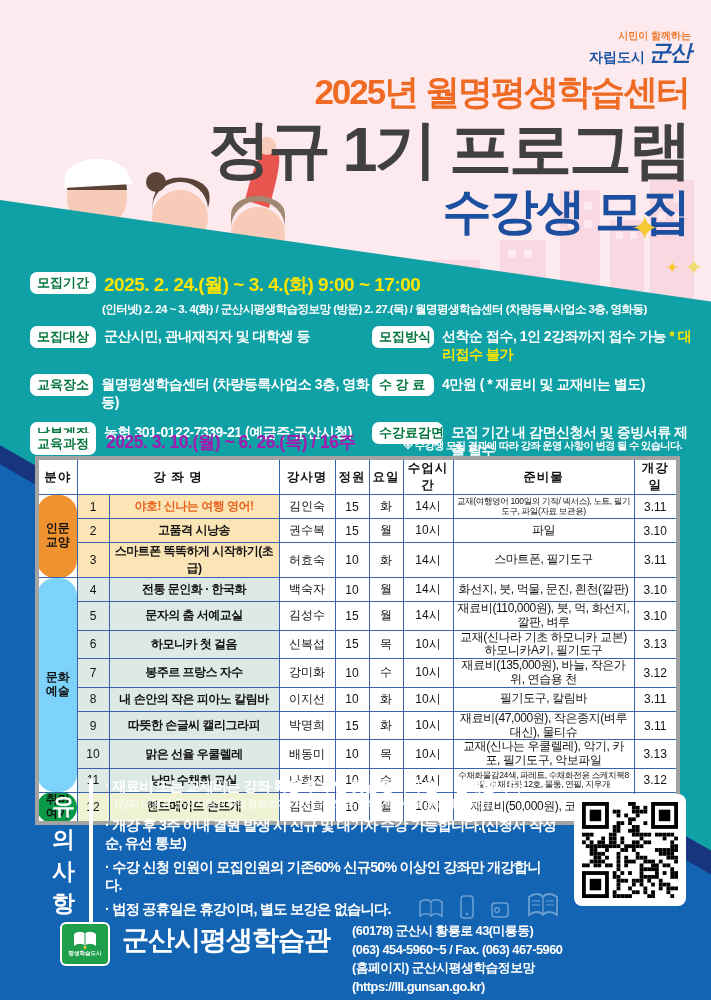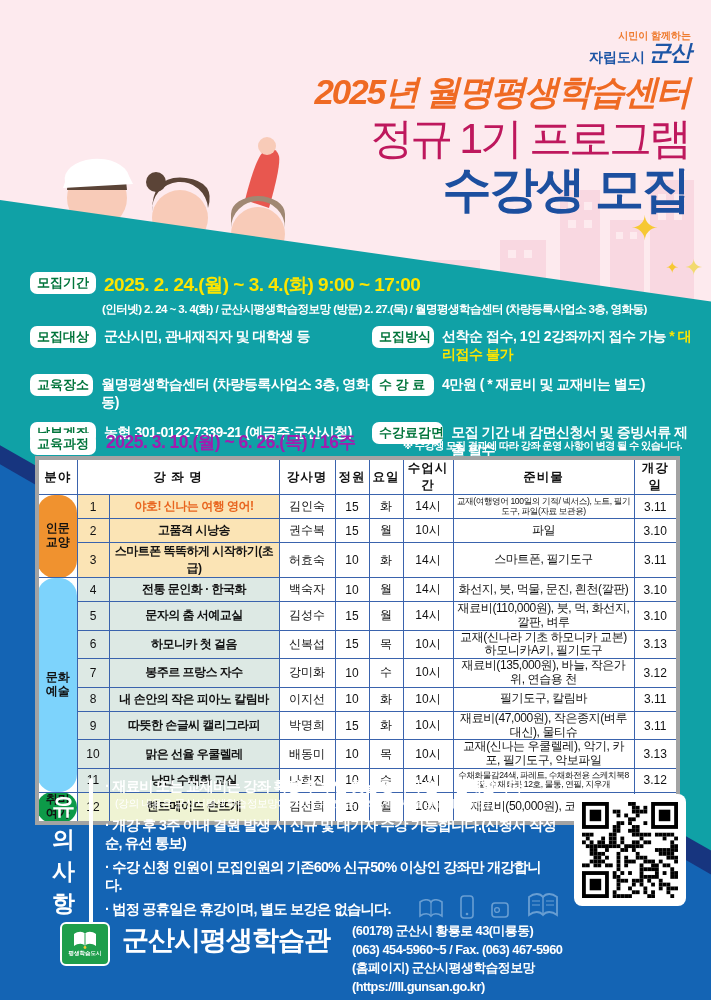--- a/index.html
+++ b/index.html
@@ -16,22 +16,22 @@
   .blue-zone{position:absolute;left:0;top:430px;width:711px;height:570px;background:#1464b4;
     clip-path:polygon(0 6%,100% 78%,100% 100%,0 100%);z-index:3;}
 
   
   .brand{position:absolute;top:30px;right:20px;z-index:4;text-align:right;line-height:1.1;}
   .brand .tag{color:#ef7c30;font-size:10px;font-weight:bold;display:block;}
   .brand .row{display:flex;align-items:flex-end;gap:4px;justify-content:flex-end;}
   .brand .city-type{color:#1c55a5;font-size:14px;font-weight:bold;}
   .brand .city{color:#1c55a5;font-size:22px;font-weight:900;font-style:italic;letter-spacing:-1px;}
   .titles{position:absolute;top:70px;right:22px;z-index:4;text-align:right;}
-  .t1{color:#ef6a23;font-size:35px;font-weight:900;letter-spacing:-2px;line-height:1.25;font-style:italic;}
-  .t2{color:#be185d;font-size:43px;font-weight:400;letter-spacing:-3px;line-height:1.12;}
+  .t1{color:#ef6a23;font-size:35px;font-weight:900;letter-spacing:-2px;line-height:1.25;}
+  .t2{color:#404040;font-size:63px;font-weight:700;letter-spacing:-3px;line-height:1.12;}
   .t3{color:#1c4f9f;font-size:49px;font-weight:900;letter-spacing:-2px;line-height:1.12;}
   .people{position:absolute;left:20px;top:130px;z-index:2;}
   .sparkle{position:absolute;z-index:4;color:#f6c833;}
   .sp1{top:208px;right:52px;font-size:34px;}
   .sp2{top:258px;right:32px;font-size:16px;}
   .sp3{top:255px;right:8px;font-size:22px;color:#f2da6e;}
 
   
   .info{position:absolute;left:30px;top:272px;width:668px;z-index:5;color:#fff;}
   .pill{display:inline-block;background:#fff;color:#00743a;font-weight:bold;font-size:13px;

